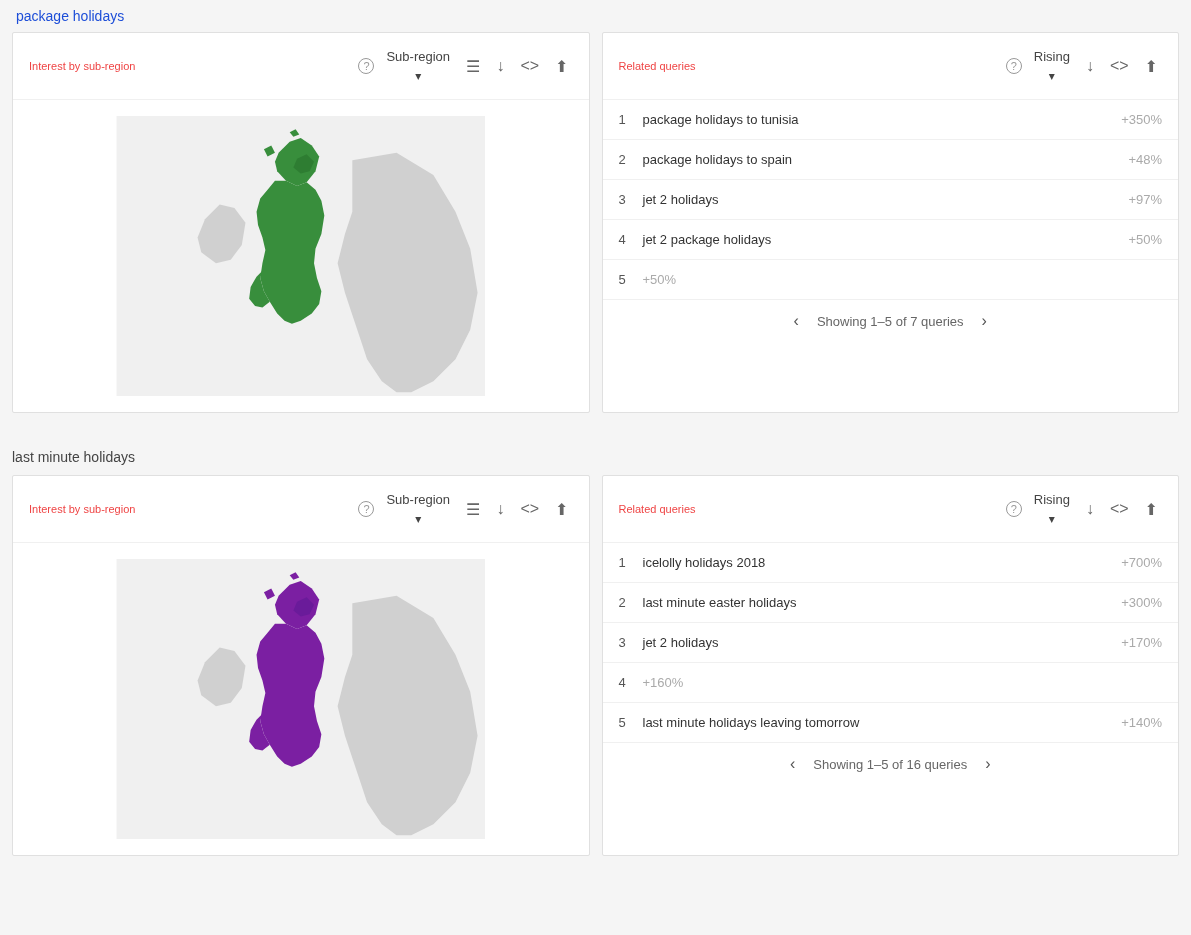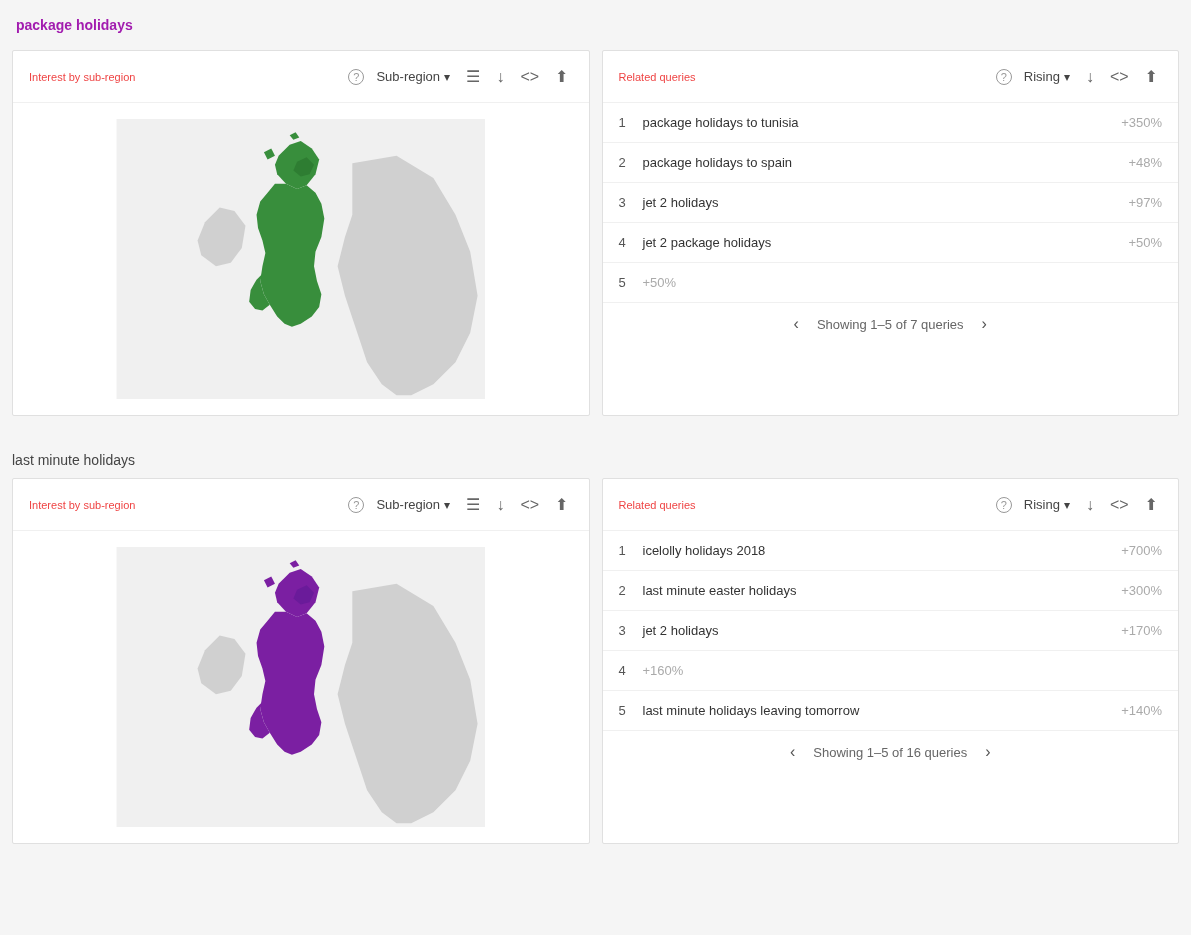--- a/index.html
+++ b/index.html
@@ -3,25 +3,24 @@
   <meta charset="utf-8">
   <style>
     * { box-sizing: border-box; margin: 0; padding: 0; }
     body {
       font-family: Arial, sans-serif;
       background: #f5f5f5;
       color: #333;
       font-size: 14px;
     }
     .page-title {
-      padding: 17px 16px;
+      padding: 8px 16px;
       font-size: 14px;
-      color: #a21caf;
+      color: #1d4ed8;
       background: #f5f5f5;
-      font-weight: bold;
     }
     .section {
       background: #f5f5f5;
       padding: 0 12px 20px 12px;
     }
     .section-row {
       display: flex;
       gap: 12px;
     }
     .card {
@@ -45,20 +44,21 @@
     .dropdown-btn {
       display: flex;
       align-items: center;
       gap: 4px;
       cursor: pointer;
       font-size: 13px;
       color: #444;
       border: none;
       background: none;
       padding: 2px 4px;
+      flex-direction: column;
     }
     .icon-btn {
       cursor: pointer;
       color: #666;
       background: none;
       border: none;
       padding: 2px 4px;
       font-size: 16px;
     }
     .help-icon {

